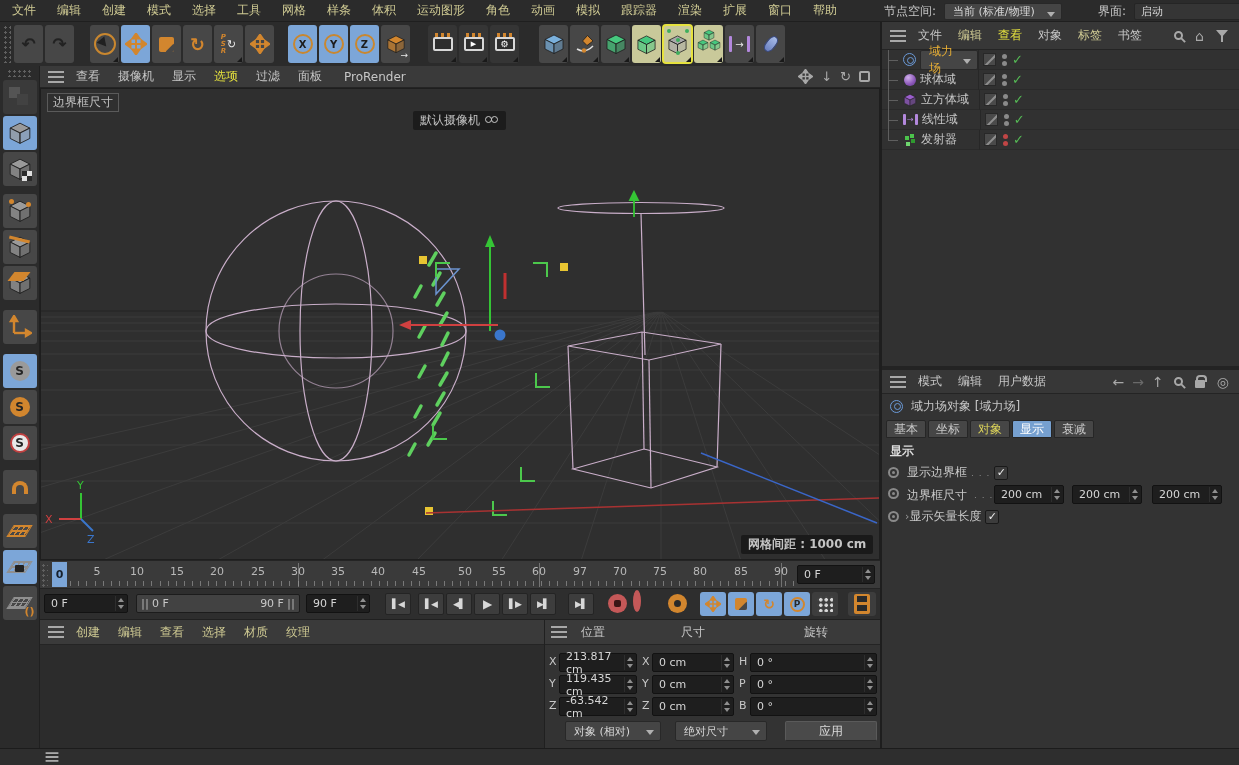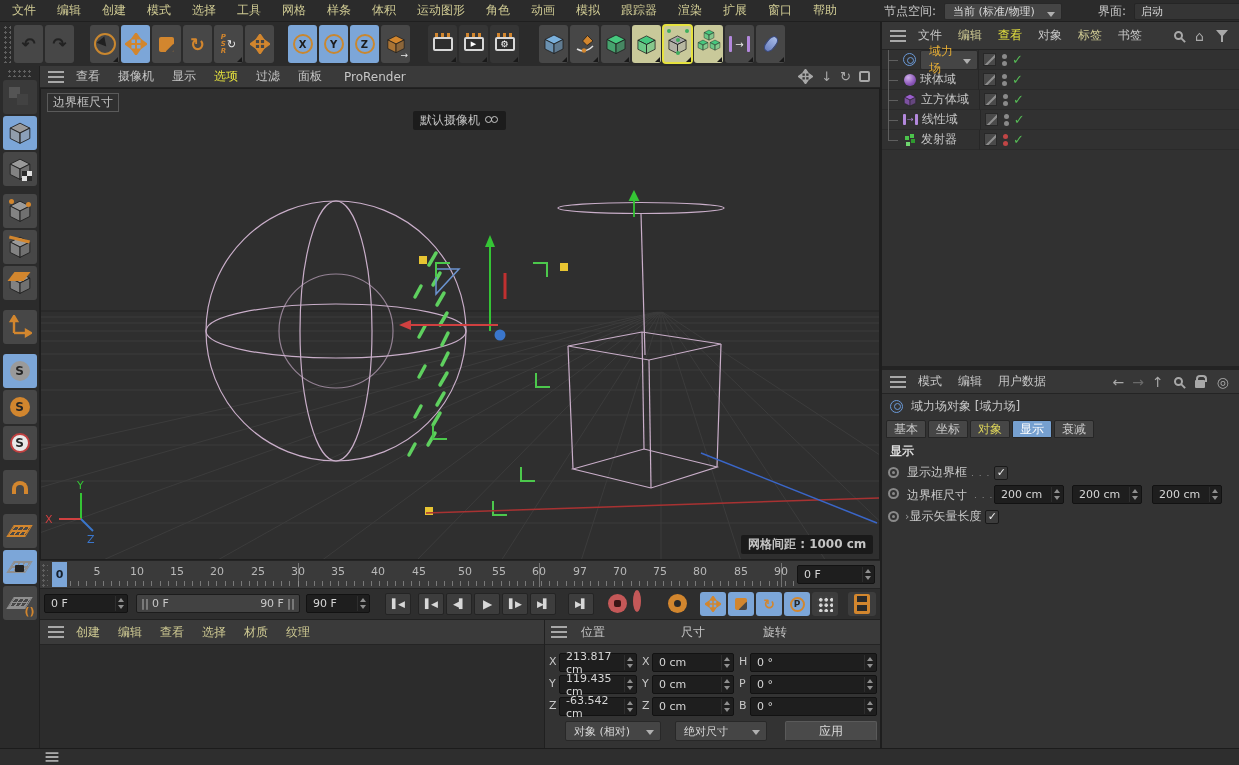--- a/index.html
+++ b/index.html
@@ -601,21 +601,21 @@
       <span class="mi" style="margin-left:18px;">纹理</span>
     </div>
     <div style="height:102px;background:#2c2c2c;"></div>
   </div>
 
   <div class="abs" id="coords" style="left:545px;top:620px;width:335px;height:128px;background:#333333;">
     <div class="phead" style="height:25px;padding-left:6px;">
       <span class="hamb"></span>
       <span class="mi plain" style="margin-left:14px;">位置</span>
       <span class="mi plain" style="margin-left:76px;">尺寸</span>
-      <span class="mi plain" style="margin-left:58px;">旋转</span>
+      <span class="mi plain" style="margin-left:99px;">旋转</span>
     </div>
 
     <span class="alabel" style="position:absolute;left:4px;top:35px;font-size:11px;">X</span>
     <div class="fld" style="position:absolute;left:14px;top:33px;width:78px;">
         <span>213.817 cm</span>
         <span class="stp">
           <i class="tri-u"></i>
           <i class="tri-d"></i>
         </span>
       </div>

